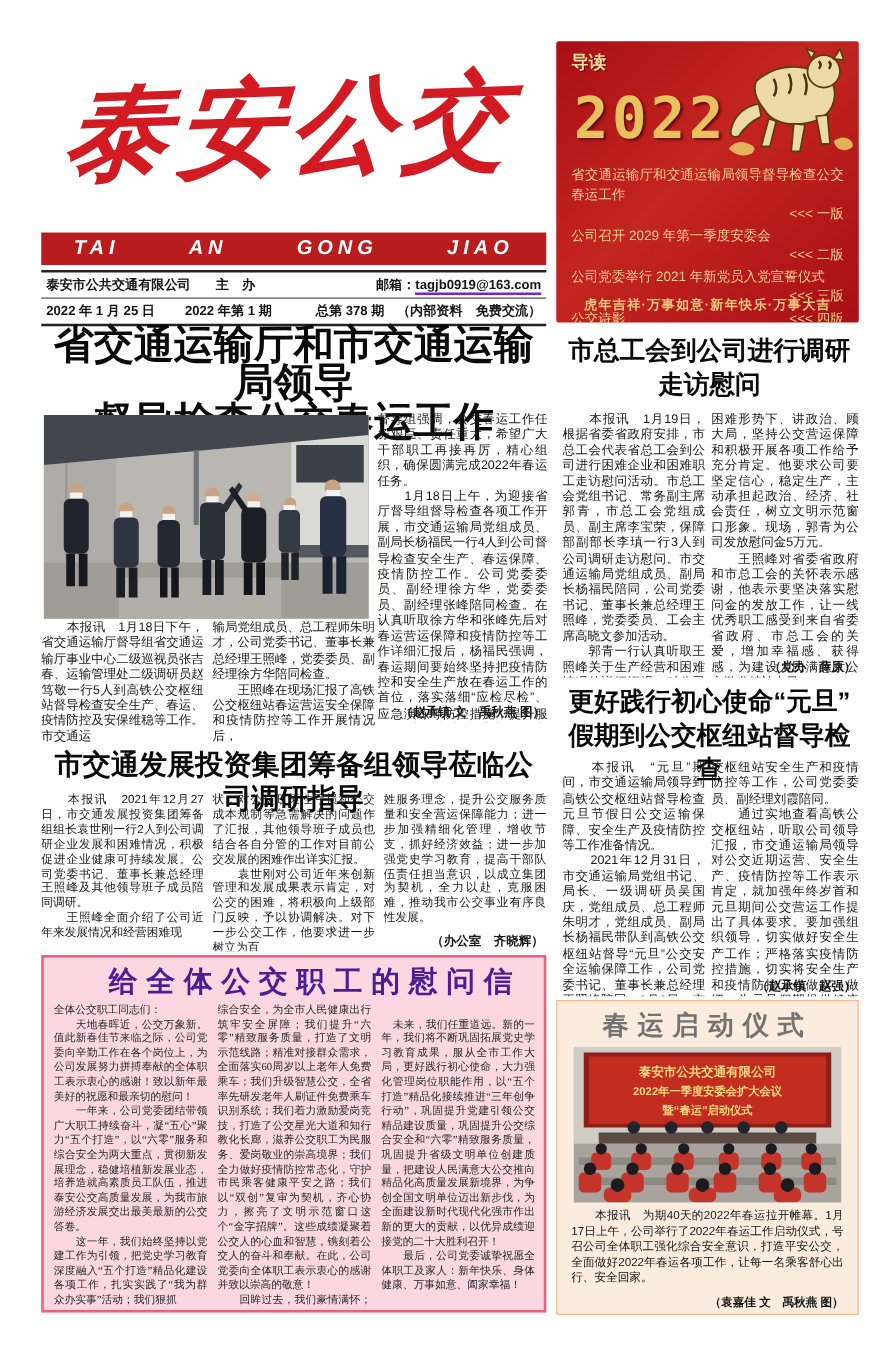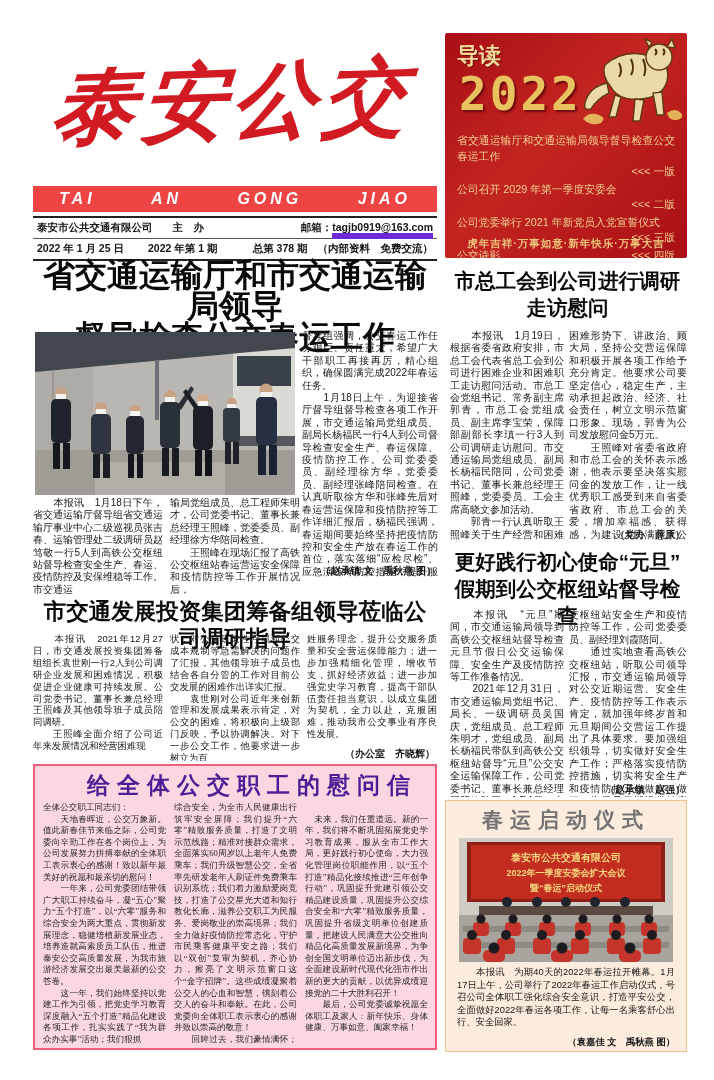--- a/index.html
+++ b/index.html
@@ -3,37 +3,37 @@
 <meta charset="utf-8">
 <style>
   html,body{margin:0;padding:0;background:#ffffff;}
   #page{position:relative;width:714px;height:1080px;background:#ffffff;overflow:hidden;
         font-family:"Liberation Sans",sans-serif;color:#141414;}
   .abs{position:absolute;}
   
   .callig{left:52px;top:26px;width:380px;height:152px;font-family:"DejaVu Serif",serif;
           font-style:italic;font-weight:bold;color:#d11a21;font-size:84px;line-height:150px;
           letter-spacing:6px;transform:skewX(-6deg) rotate(-2deg);white-space:nowrap;}
-  .pinyin{left:33px;top:186px;width:404px;height:26px;background:#ef4444;display:flex;
+  .pinyin{left:33px;top:186px;width:404px;height:26px;background:#b91c1c;display:flex;
           align-items:center;justify-content:space-between;padding:0 26px;box-sizing:border-box;}
   .pinyin span{color:#fff;font-style:italic;font-weight:bold;font-size:16px;letter-spacing:4px;}
   .pubinfo{left:33px;top:216px;width:404px;border-top:2px solid #222;border-bottom:2px solid #222;
            font-size:10.5px;font-weight:600;}
   .pubrow{display:flex;align-items:center;padding:3px 4px;}
   .pubrow.first{border-bottom:1px solid #555;}
   .pub-role{margin-left:20px;}
   .pub-email{margin-left:auto;}
-  .email-val{border-bottom:6px solid #6d28d9;}
+  .email-val{border-bottom:2px solid #6d28d9;}
   .pub-issue{margin-left:24px;}
   .pub-total{margin-left:auto;}
   .pub-note{margin-left:10px;}
   
   .idxbox{left:445px;top:33px;width:242px;height:225px;background:linear-gradient(135deg,#a90f15,#c32520 45%,#a90f15);
           border-radius:2px;overflow:hidden;}
-  .idx-label{left:12px;top:8px;font-size:22px;font-weight:bold;color:#f5dd9b;text-shadow:1px 1px 0 #70090c;}
+  .idx-label{left:12px;top:8px;font-size:14px;font-weight:bold;color:#f5dd9b;text-shadow:1px 1px 0 #70090c;}
   .idx-year{left:14px;top:34px;font-size:46px;font-weight:bold;color:#e9c260;letter-spacing:3px;
             text-shadow:2px 2px 2px #6e0a0a;font-family:"DejaVu Sans Mono",monospace;}
   .idx-tiger{right:0px;top:2px;width:112px;height:94px;}
   .idx-items{left:12px;top:100px;width:218px;color:#f0d190;font-weight:normal;font-size:10.8px;line-height:15.5px;}
   .idx-item{display:flex;flex-wrap:wrap;align-items:flex-end;margin-bottom:2px;}
   .idx-item .t{flex:1 1 auto;text-align:justify;min-width:0;}
   .idx-item .p{margin-left:auto;white-space:nowrap;}
   .idx-item.nl .t{flex-basis:100%;}
   .idx-footer{left:0;right:0;bottom:7px;text-align:center;font-size:10.5px;font-weight:bold;color:#edc87e;letter-spacing:1px;}
   

